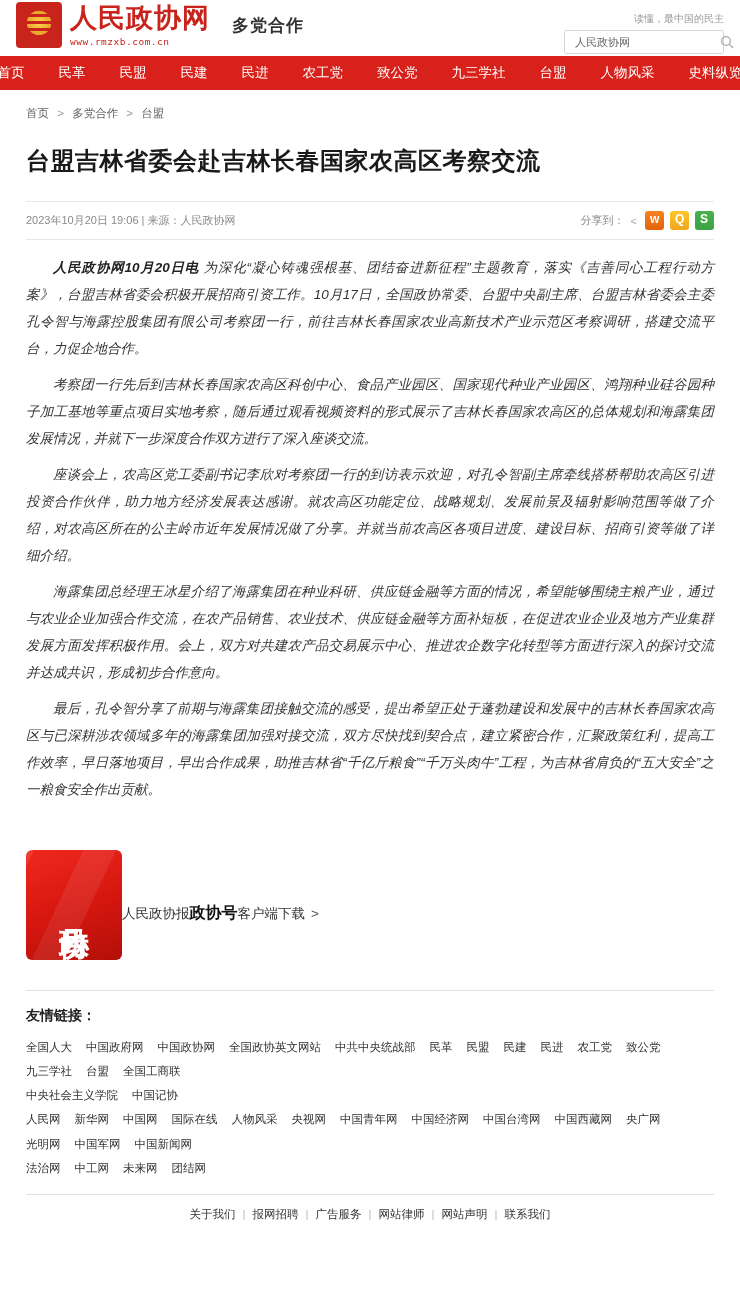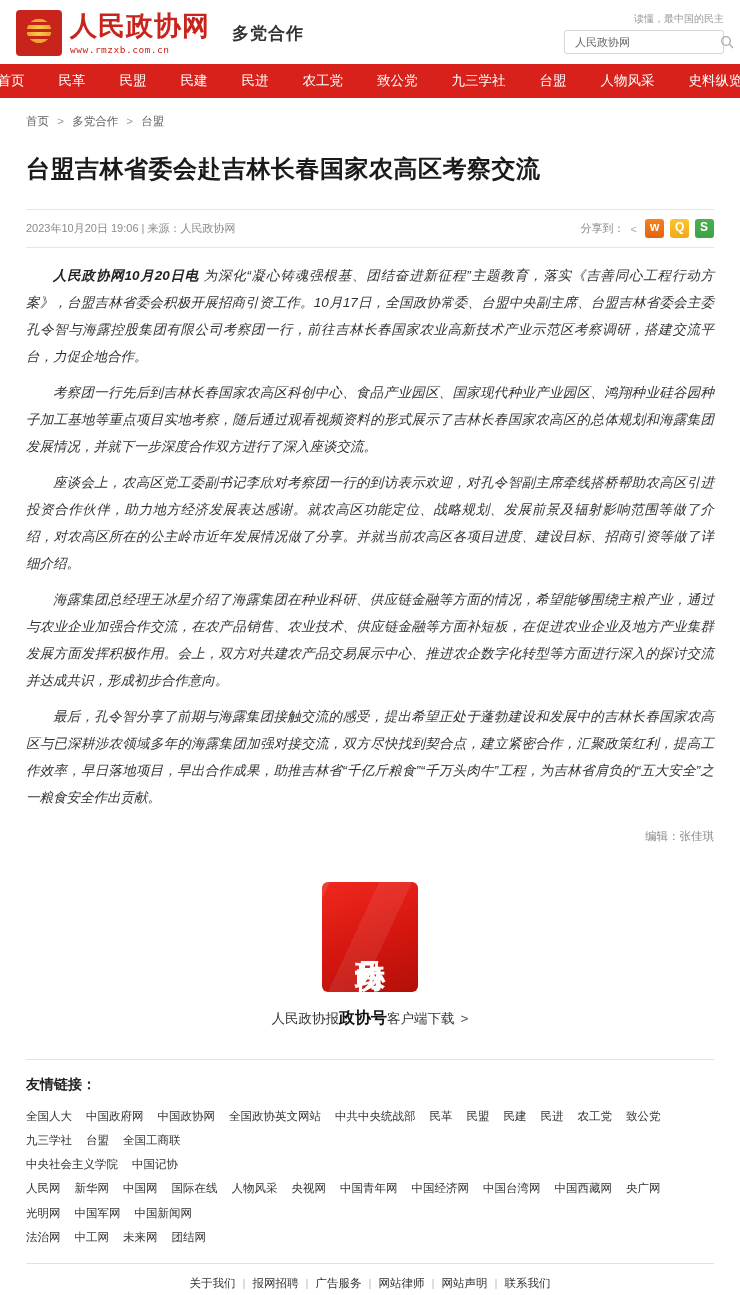--- a/index.html
+++ b/index.html
@@ -8,21 +8,21 @@
     width: 740px;
     background: #ffffff;
     font-family: "Liberation Sans", sans-serif;
     color: #222;
   }
   .page { width: 740px; margin: 0 auto; background: #fff; }
 
   
   .header {
     display: flex; align-items: center;
-    padding: 10px 16px 8px 16px;
+    padding: 2px 16px 8px 16px;
     position: relative;
   }
   .logo-wrap { display: flex; align-items: center; }
   .emblem {
     width: 46px; height: 46px; border-radius: 4px;
     background: radial-gradient(circle at 50% 45%, #ffd24d 0%, #e8a22a 38%, #c9241c 40%, #c9241c 100%);
     border: 2px solid #c9241c;
     position: relative; flex: none;
   }
   .emblem:after{
@@ -119,21 +119,21 @@
   }
   .article p b { font-weight: bold; color: #222; }
 
   .editor {
     text-align: right; font-size: 11.5px; color: #888;
     margin: 18px 0 0 0;
   }
 
   
   .promo {
-    display: flex; flex-direction: column; align-items: center;
+    display: flex; flex-direction: row; align-items: center;
     padding: 38px 0 30px 0;
   }
   .qr {
     width: 96px; height: 110px;
     background: linear-gradient(160deg,#f0281e 0%, #d4160f 55%, #b21008 100%);
     border-radius: 6px;
     display: flex; align-items: center; justify-content: center;
     position: relative; overflow: hidden;
   }
   .qr:before{
@@ -234,21 +234,20 @@
         <span class="share-ico si-wechat"></span>
       </div>
     </div>
 
     <div class="article">
       <p><b>人民政协网10月20日电</b><span> 为深化“凝心铸魂强根基、团结奋进新征程”主题教育，落实《吉善同心工程行动方案》，台盟吉林省委会积极开展招商引资工作。10月17日，全国政协常委、台盟中央副主席、台盟吉林省委会主委孔令智与海露控股集团有限公司考察团一行，前往吉林长春国家农业高新技术产业示范区考察调研，搭建交流平台，力促企地合作。</span></p>
       <p>考察团一行先后到吉林长春国家农高区科创中心、食品产业园区、国家现代种业产业园区、鸿翔种业硅谷园种子加工基地等重点项目实地考察，随后通过观看视频资料的形式展示了吉林长春国家农高区的总体规划和海露集团发展情况，并就下一步深度合作双方进行了深入座谈交流。</p>
       <p>座谈会上，农高区党工委副书记李欣对考察团一行的到访表示欢迎，对孔令智副主席牵线搭桥帮助农高区引进投资合作伙伴，助力地方经济发展表达感谢。就农高区功能定位、战略规划、发展前景及辐射影响范围等做了介绍，对农高区所在的公主岭市近年发展情况做了分享。并就当前农高区各项目进度、建设目标、招商引资等做了详细介绍。</p>
       <p>海露集团总经理王冰星介绍了海露集团在种业科研、供应链金融等方面的情况，希望能够围绕主粮产业，通过与农业企业加强合作交流，在农产品销售、农业技术、供应链金融等方面补短板，在促进农业企业及地方产业集群发展方面发挥积极作用。会上，双方对共建农产品交易展示中心、推进农企数字化转型等方面进行深入的探讨交流并达成共识，形成初步合作意向。</p>
       <p>最后，孔令智分享了前期与海露集团接触交流的感受，提出希望正处于蓬勃建设和发展中的吉林长春国家农高区与已深耕涉农领域多年的海露集团加强对接交流，双方尽快找到契合点，建立紧密合作，汇聚政策红利，提高工作效率，早日落地项目，早出合作成果，助推吉林省“千亿斤粮食”“千万头肉牛”工程，为吉林省肩负的“五大安全”之一粮食安全作出贡献。</p>
-      <div class="editor">编辑：张佳琪</div>
     </div>
 
     <div class="promo">
       <div class="qr">
         <div class="qr-text">政协号</div>
       </div>
       <div class="promo-caption">
         <span>人民政协报</span><span class="big">政协号</span><span>客户端下载</span><span class="arrow">&gt;</span>
       </div>
     </div>

